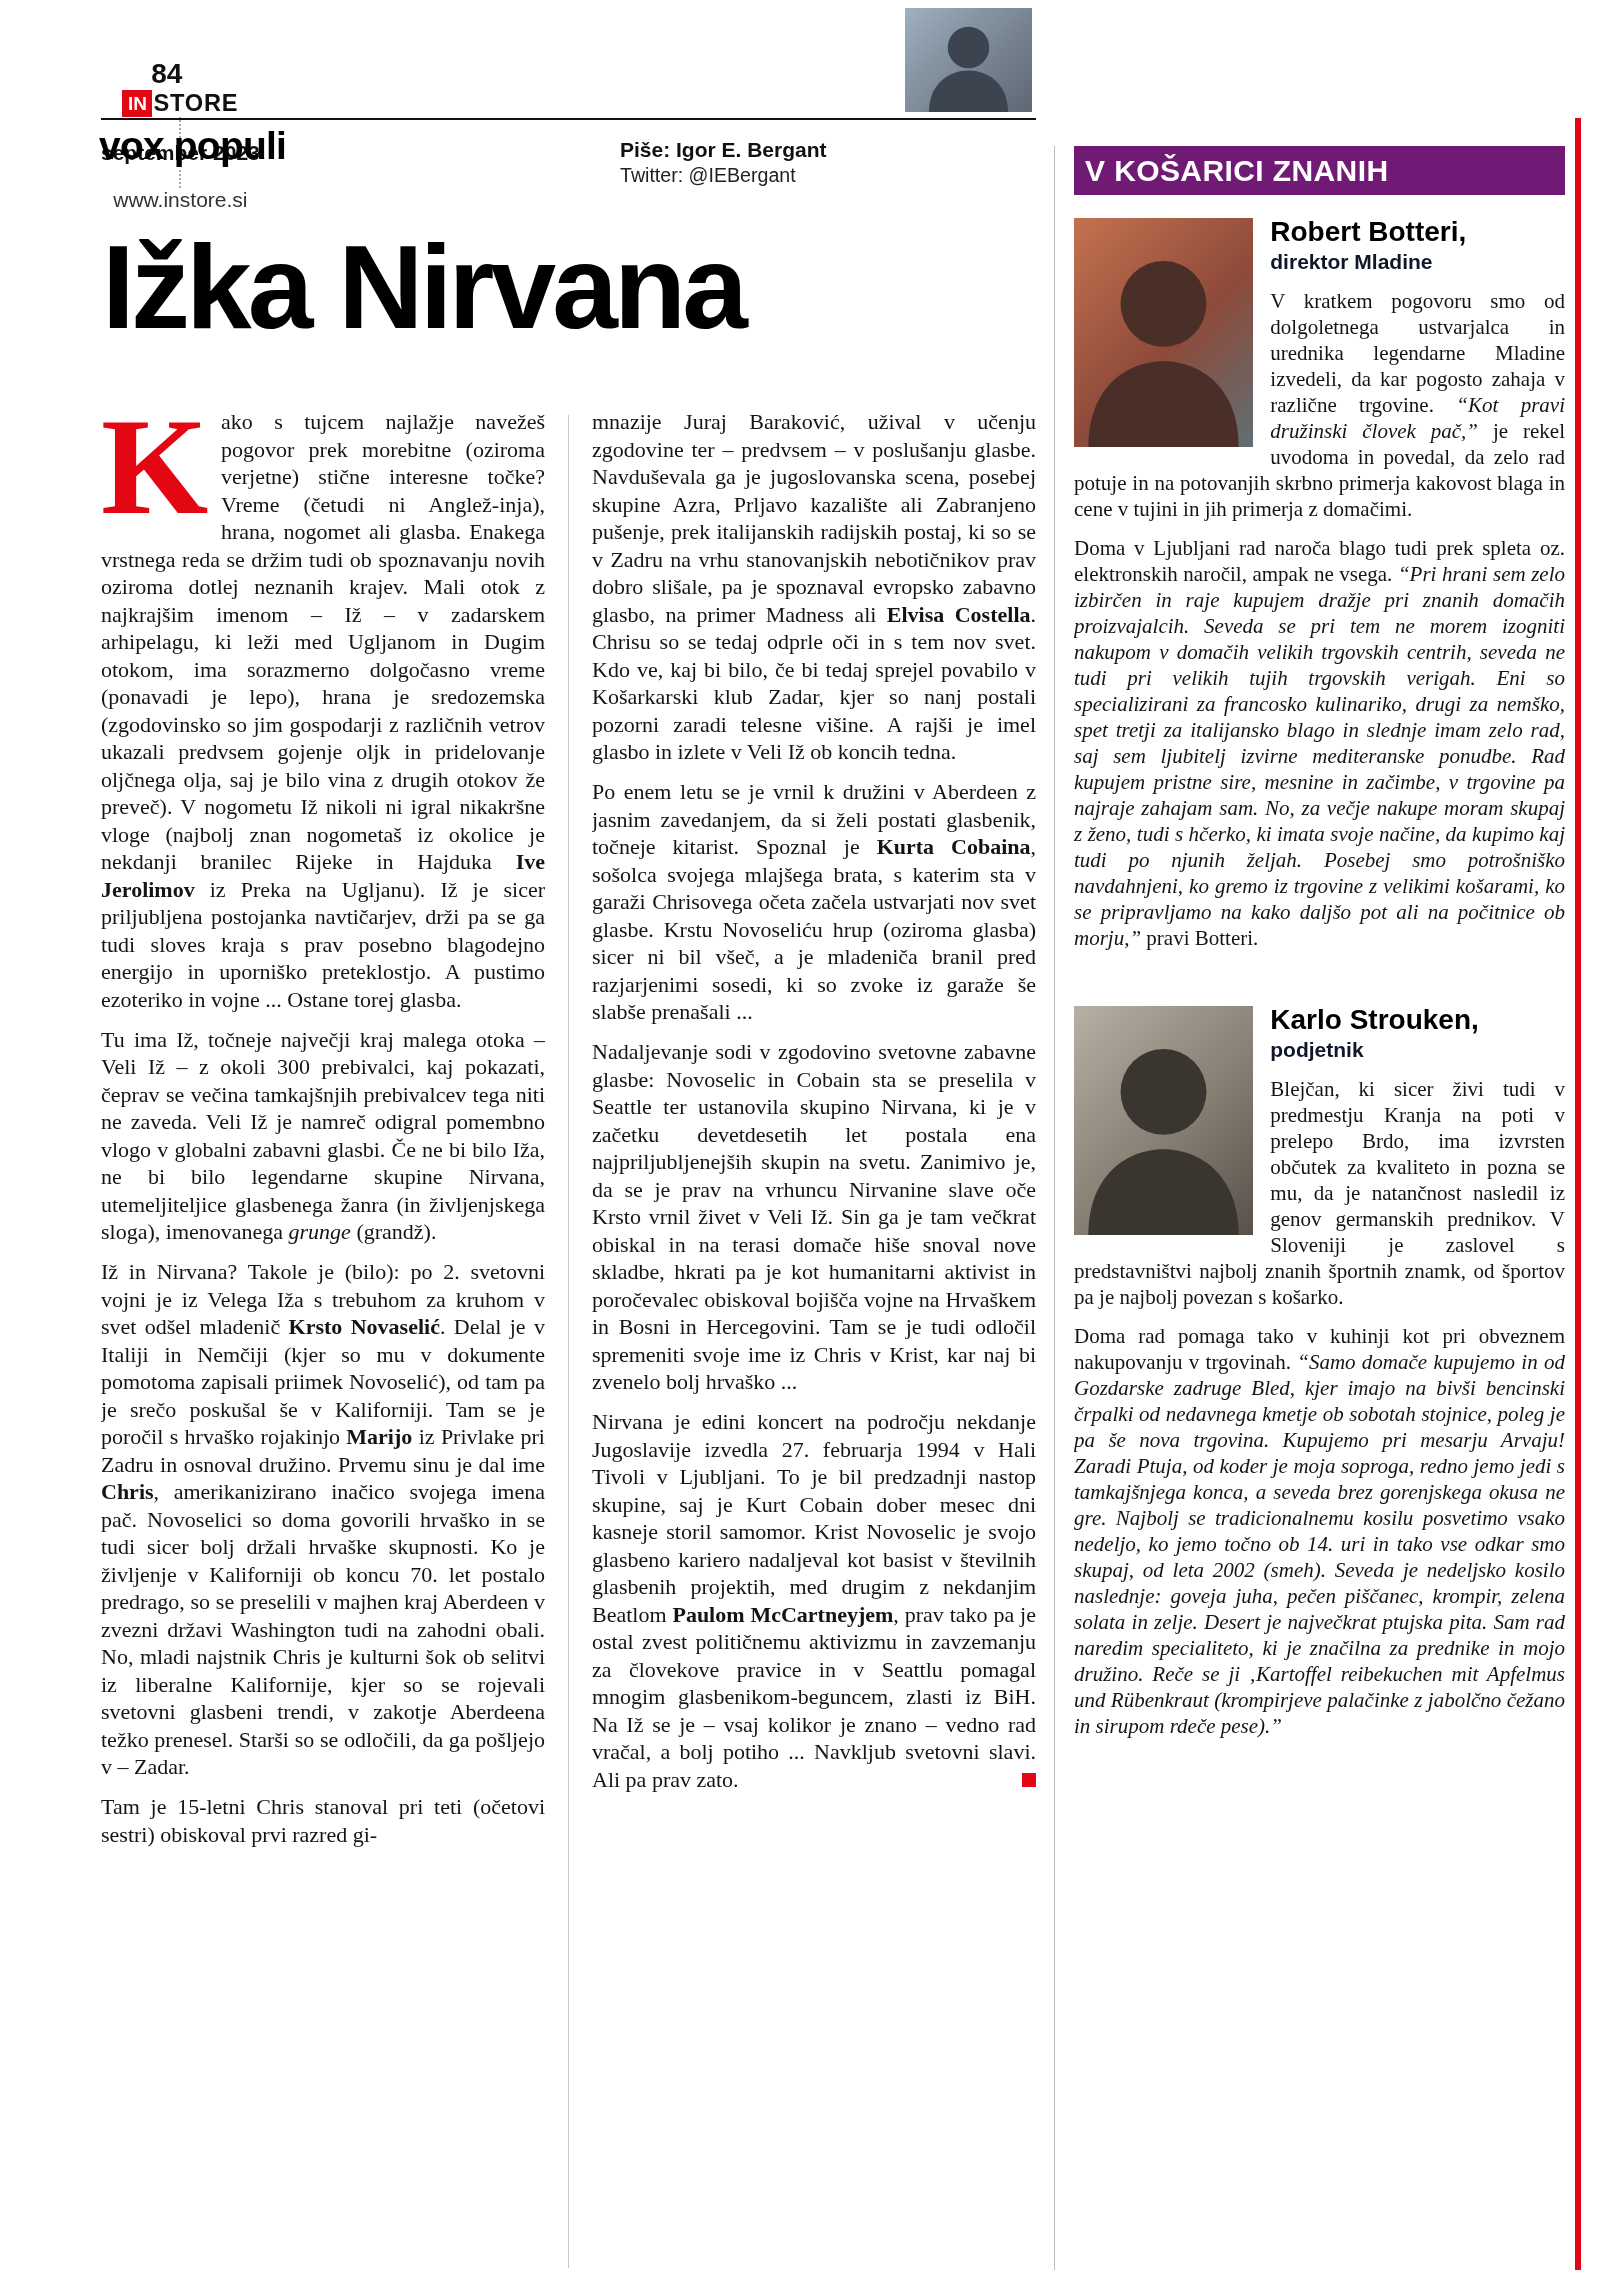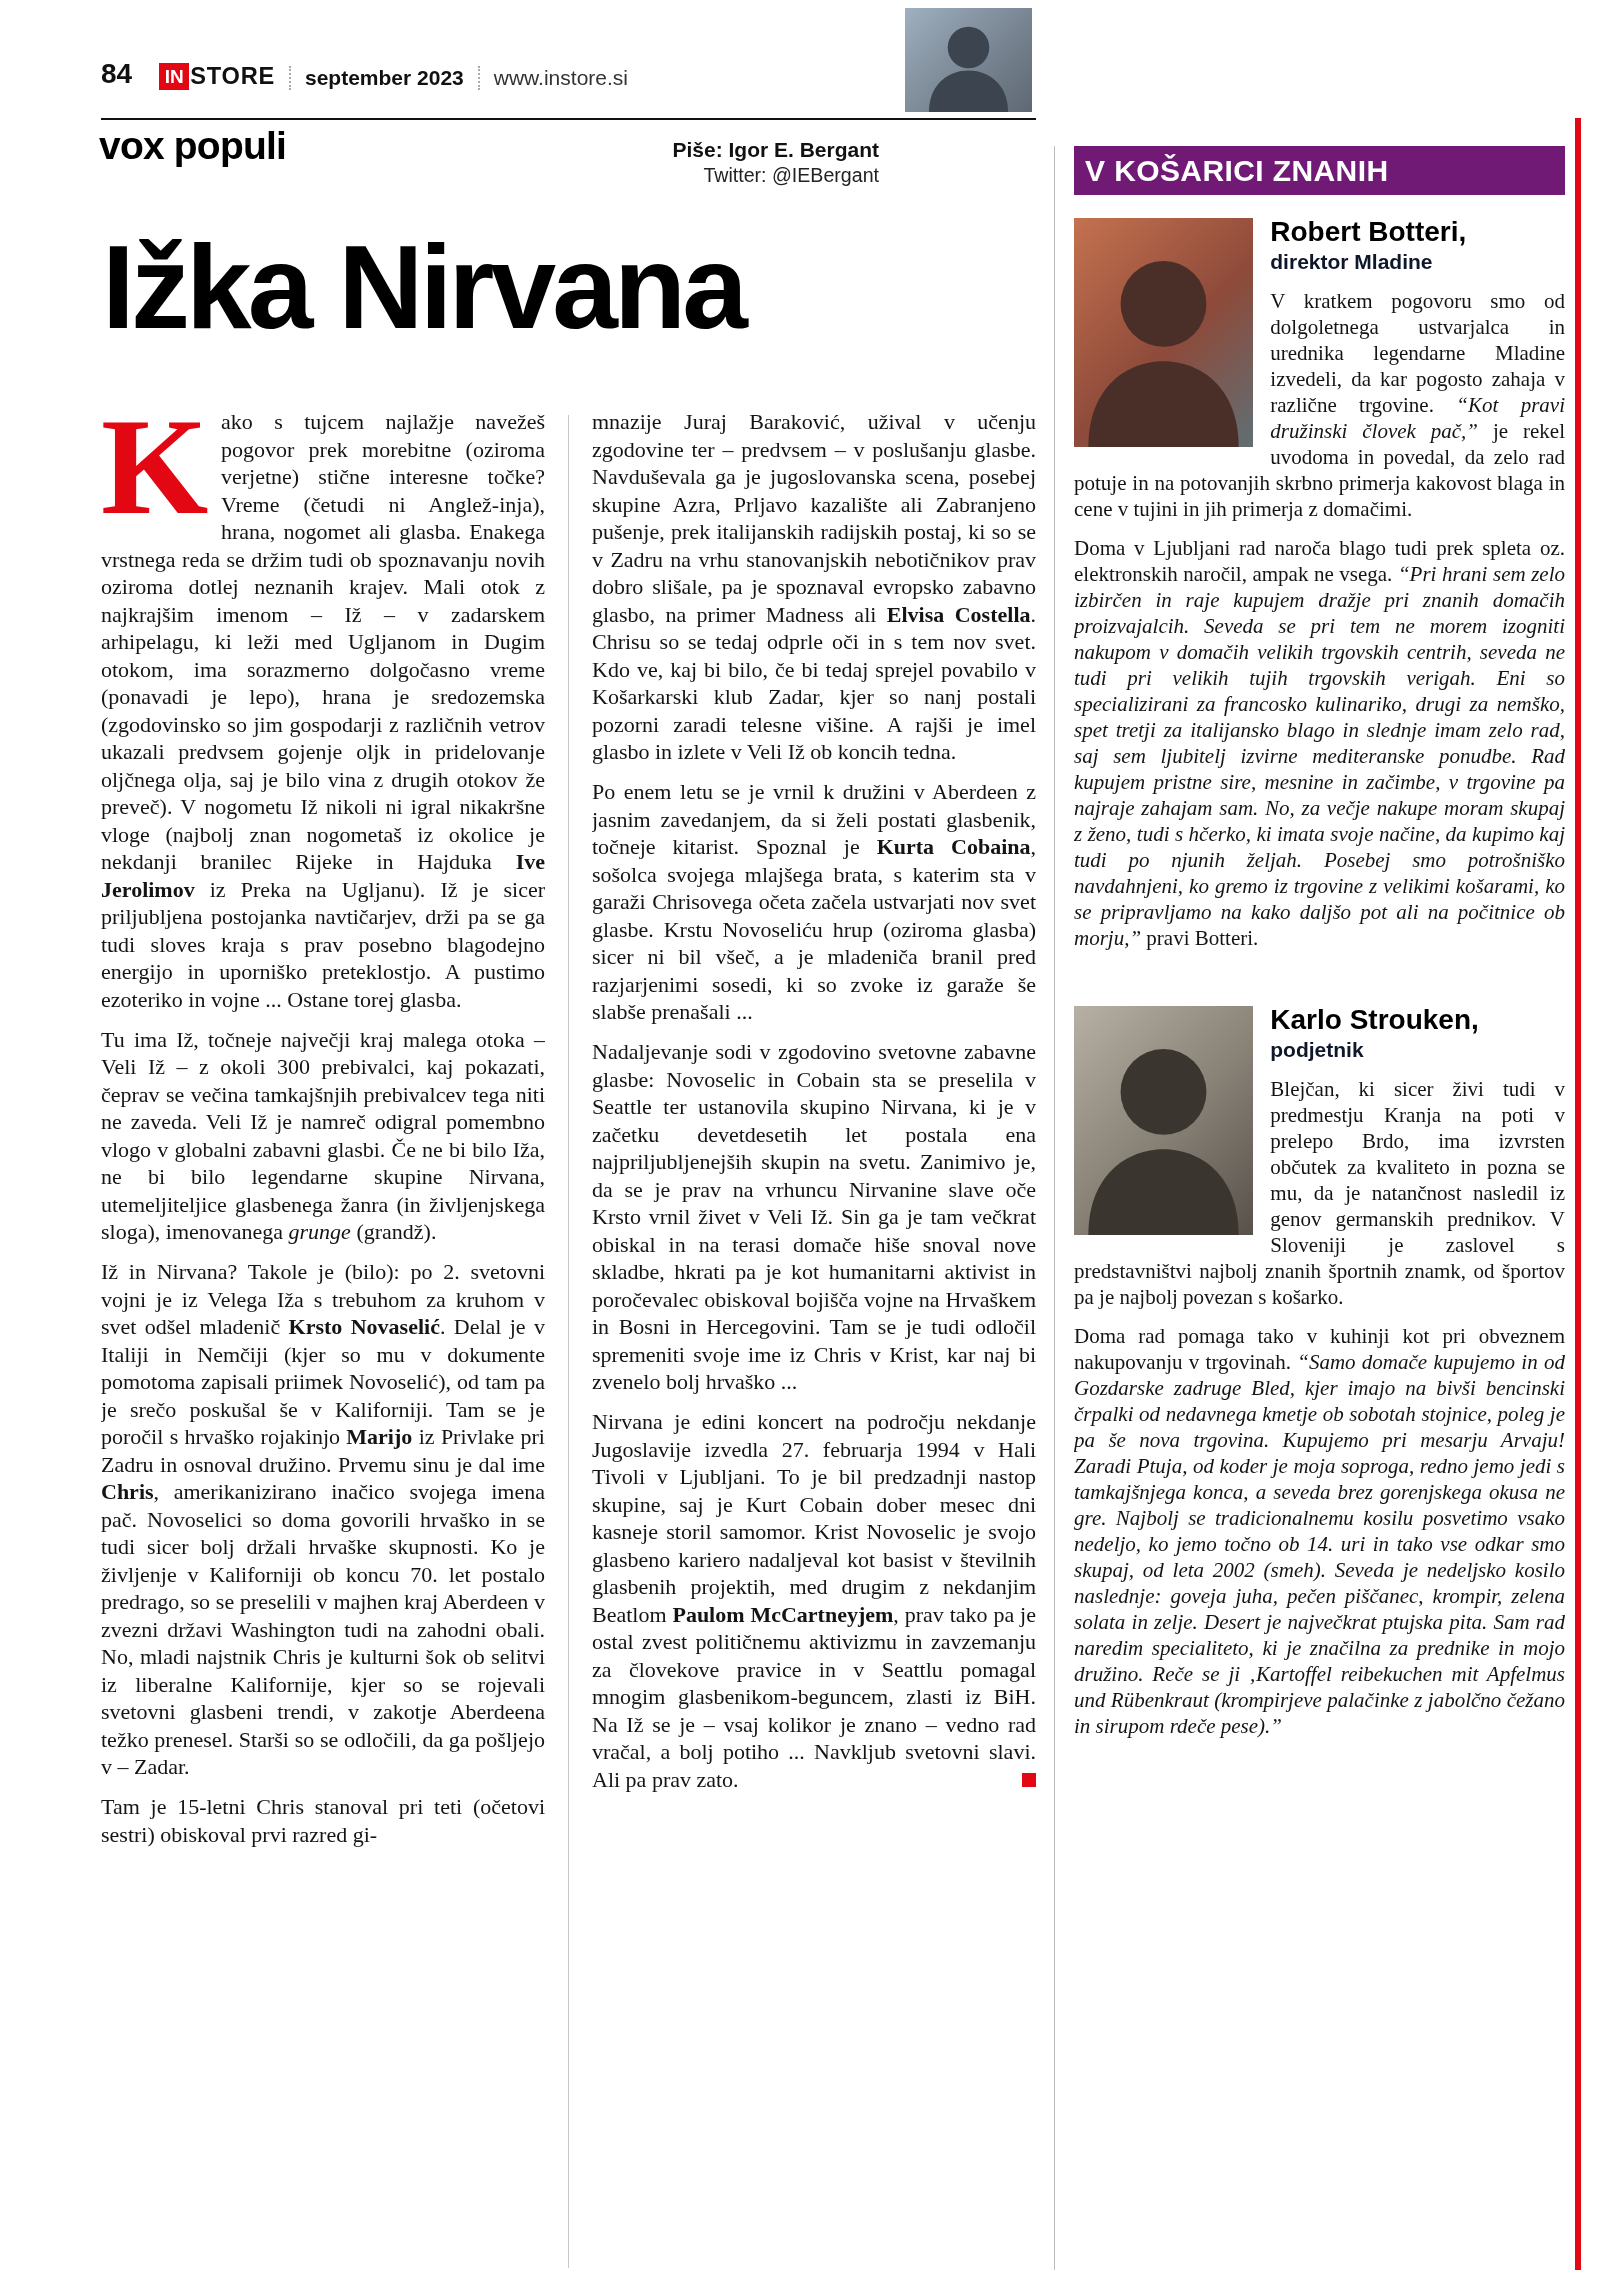--- a/index.html
+++ b/index.html
@@ -1,41 +1,41 @@
 <!DOCTYPE html>
 <html lang="sl" style="font-size:12.6px"><head>
 <meta charset="utf-8">
 <style>
   html,body{margin:0;padding:0;background:#e8e8e8;}
   .page{position:relative;width:1623px;height:2295px;background:#ffffff;overflow:hidden;
         font-family:"Liberation Serif", serif;color:#111;}
 
   
-  .topbar{position:absolute;left:101px;top:58px;display:flex;align-items:flex-end;
-          font-family:"Liberation Sans", sans-serif;}
+  .topbar{position:absolute;left:101px;top:58px;display:flex;align-items:center;
+          font-family:"Liberation Sans", sans-serif;flex-direction:column;}
   .pagenum{font-size:28px;font-weight:bold;color:#111;margin-right:27px;}
   .logo{display:flex;align-items:center;}
   .logo-in{background:#e30613;color:#fff;font-weight:bold;font-size:19px;
            padding:3.9px 5.5px;line-height:1;}
   .logo-store{color:#111;font-weight:bold;font-size:23.6px;letter-spacing:0.8px;margin-left:1px;}
   .hsep{height:23.6px;border-left:2.4px dotted #aaa;margin:0 14px;}
   .issue{font-weight:bold;font-size:21px;color:#111;}
   .site{font-size:21px;color:#333;}
 
   .header-rule{position:absolute;left:101px;top:118px;width:935px;height:1.6px;background:#111;}
 
   
   .author-photo{position:absolute;left:905px;top:7.9px;width:127px;height:104px;
                 background:linear-gradient(135deg,#9fb0bf 0%,#76828f 60%,#5d6873 100%);overflow:hidden;}
   .author-photo svg{width:100%;height:100%;display:block;}
 
   .section-title{position:absolute;left:99px;top:124px;margin:0;
                  font-family:"Liberation Sans", sans-serif;font-weight:bold;
                  font-size:39px;letter-spacing:-0.8px;color:#000;}
-  .byline{position:absolute;left:620px;top:137px;width:259px;text-align:right;
+  .byline{position:absolute;left:620px;top:137px;width:259px;text-align:left;
           font-family:"Liberation Sans", sans-serif;}
   .byline-author{font-weight:bold;font-size:21px;line-height:26px;}
   .byline-twitter{font-size:19.6px;line-height:24px;color:#222;}
 
   
   .article-title{position:absolute;left:102px;top:226px;margin:0;
                  font-family:"Liberation Sans", sans-serif;font-weight:bold;
                  font-size:118px;line-height:1.05;letter-spacing:-3.9px;color:#000;}
 
   .col{position:absolute;top:408px;width:444px;height:1869px;overflow:hidden;}

